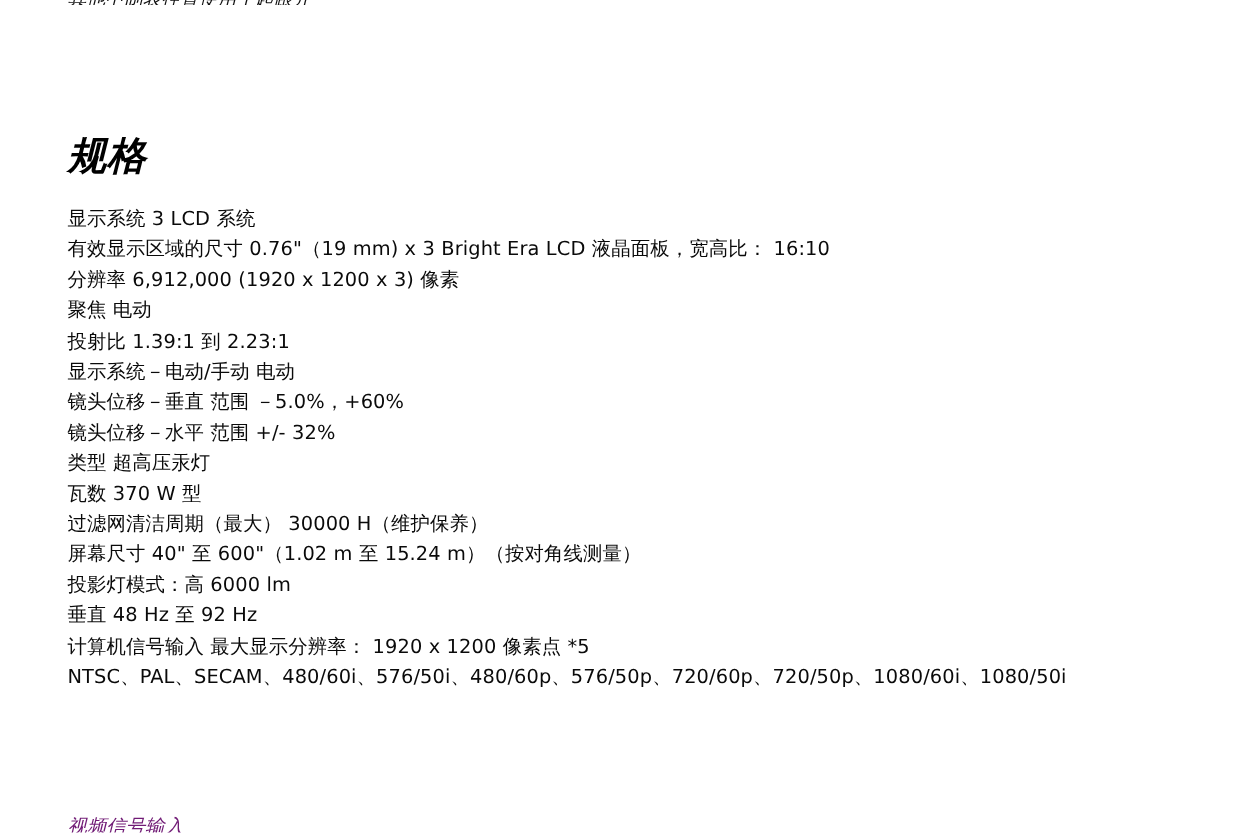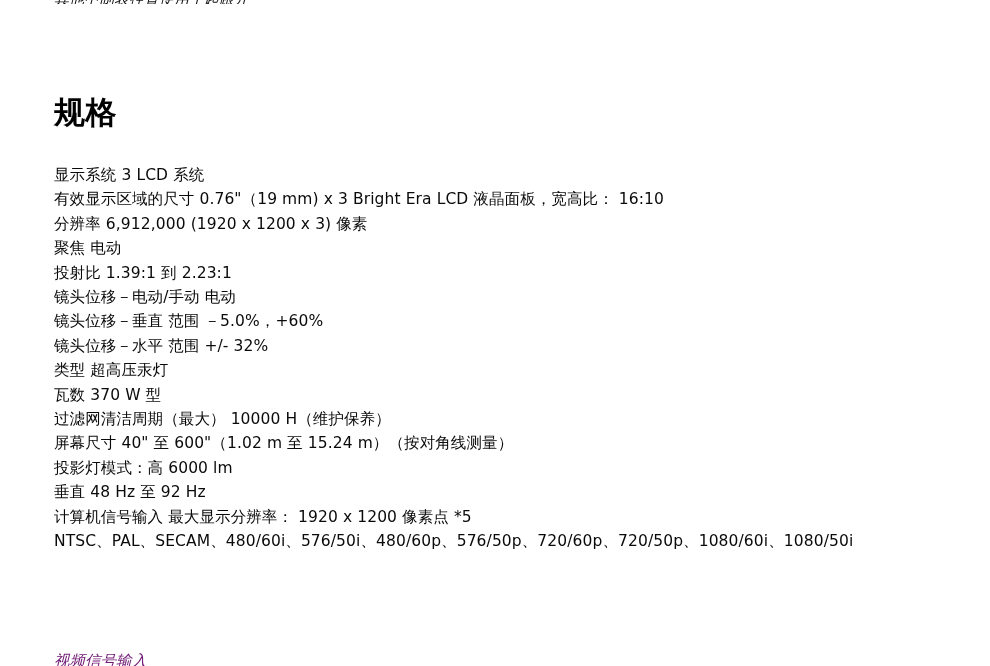--- a/index.html
+++ b/index.html
@@ -29,23 +29,24 @@
     font-style: italic;
     color: #111;
     white-space: nowrap;
     overflow: hidden;
     height: 12px;
     line-height: 15px;
   }
   .section-title {
     position: absolute;
     left: 54px;
-    top: 92px;
+    top: 104px;
     font-size: 31px;
     font-weight: bold;
+    font-style: italic;
     letter-spacing: 0.5px;
     color: #000;
   }
   .spec-list {
     position: absolute;
     left: 54px;
     top: 163px;
     width: 900px;
   }
   .spec-line {
@@ -75,26 +76,26 @@
   <div class="cut-top">其他中制表控置使用个起跟开</div>
 
   <div class="section-title">规格</div>
 
   <div class="spec-list">
     <div class="spec-line">显示系统   3 LCD 系统</div>
     <div class="spec-line">有效显示区域的尺寸   0.76"（19 mm) x 3 Bright Era LCD 液晶面板，宽高比： 16:10</div>
     <div class="spec-line">分辨率      6,912,000 (1920 x 1200 x 3) 像素</div>
     <div class="spec-line">聚焦 电动</div>
     <div class="spec-line">投射比      1.39:1 到 2.23:1</div>
-    <div class="spec-line">镜头位移－电动/手动 电动</div>
+    <div class="spec-line">显示系统－电动/手动 电动</div>
     <div class="spec-line">镜头位移－垂直 范围 －5.0%，+60%</div>
     <div class="spec-line">镜头位移－水平 范围 +/- 32%</div>
     <div class="spec-line">类型 超高压汞灯</div>
     <div class="spec-line">瓦数 370 W 型</div>
-    <div class="spec-line">过滤网清洁周期（最大）     10000 H（维护保养）</div>
+    <div class="spec-line">过滤网清洁周期（最大）     30000 H（维护保养）</div>
     <div class="spec-line">屏幕尺寸   40" 至 600"（1.02 m 至 15.24 m）（按对角线测量）</div>
     <div class="spec-line">投影灯模式：高 6000  lm</div>
     <div class="spec-line">垂直 48 Hz 至 92 Hz</div>
     <div class="spec-line">计算机信号输入 最大显示分辨率： 1920 x 1200 像素点 *5</div>
     <div class="spec-line">NTSC、PAL、SECAM、480/60i、576/50i、480/60p、576/50p、720/60p、720/50p、1080/60i、1080/50i</div>
   </div>
 
   <div class="cut-bottom">视频信号输入</div>
 
 </div>

